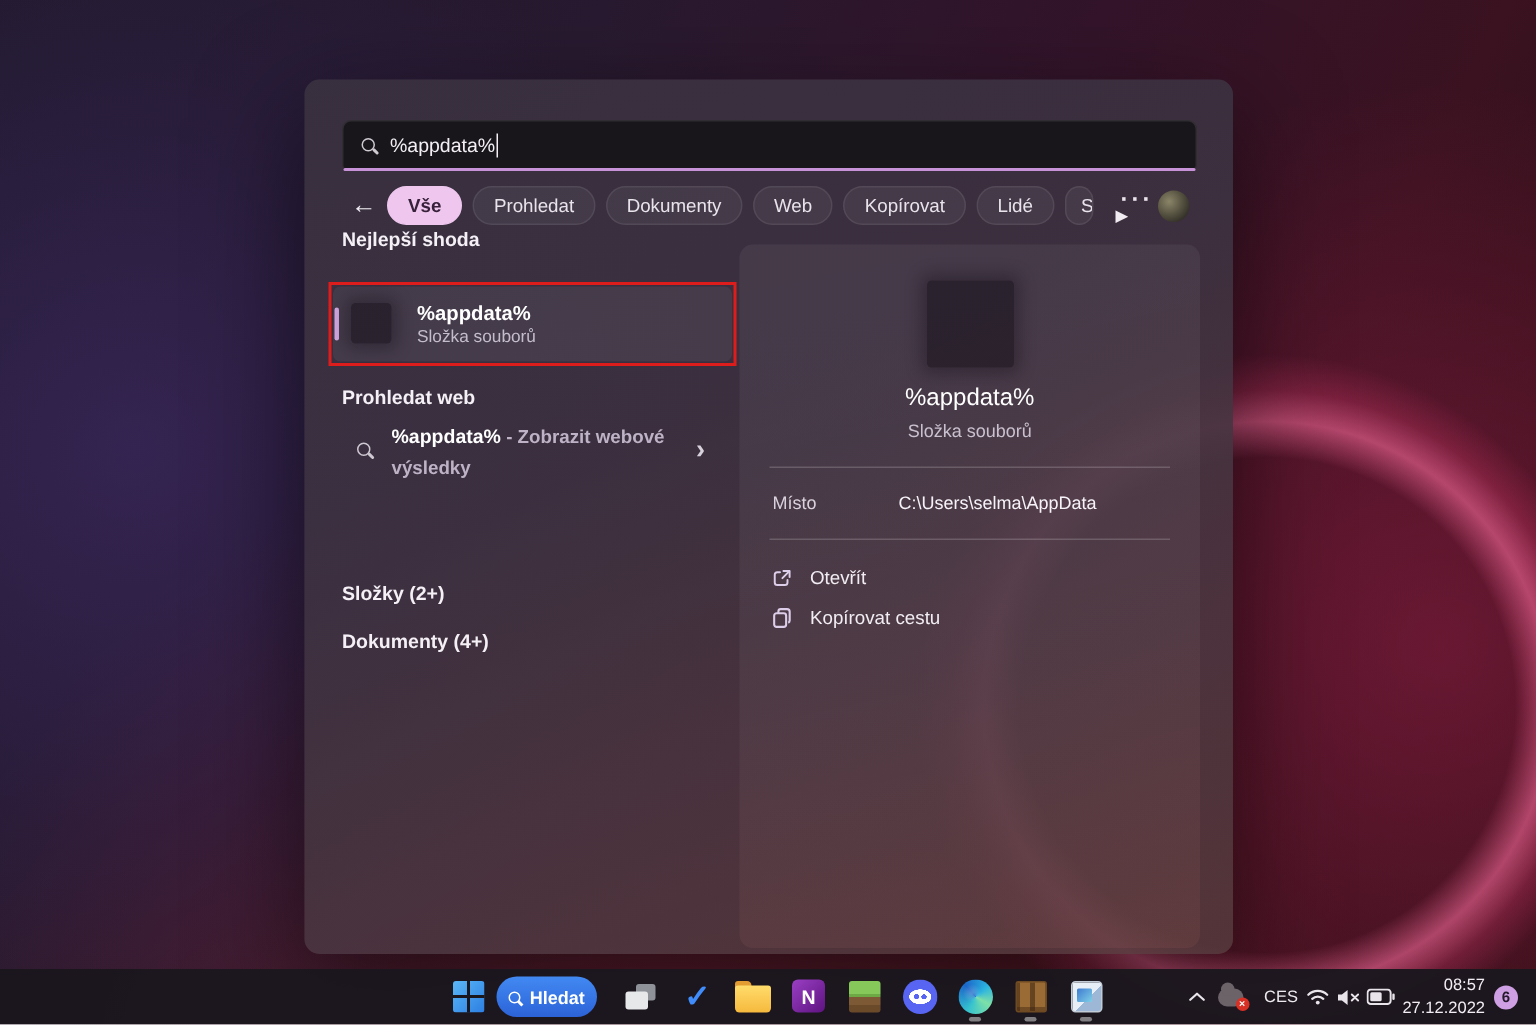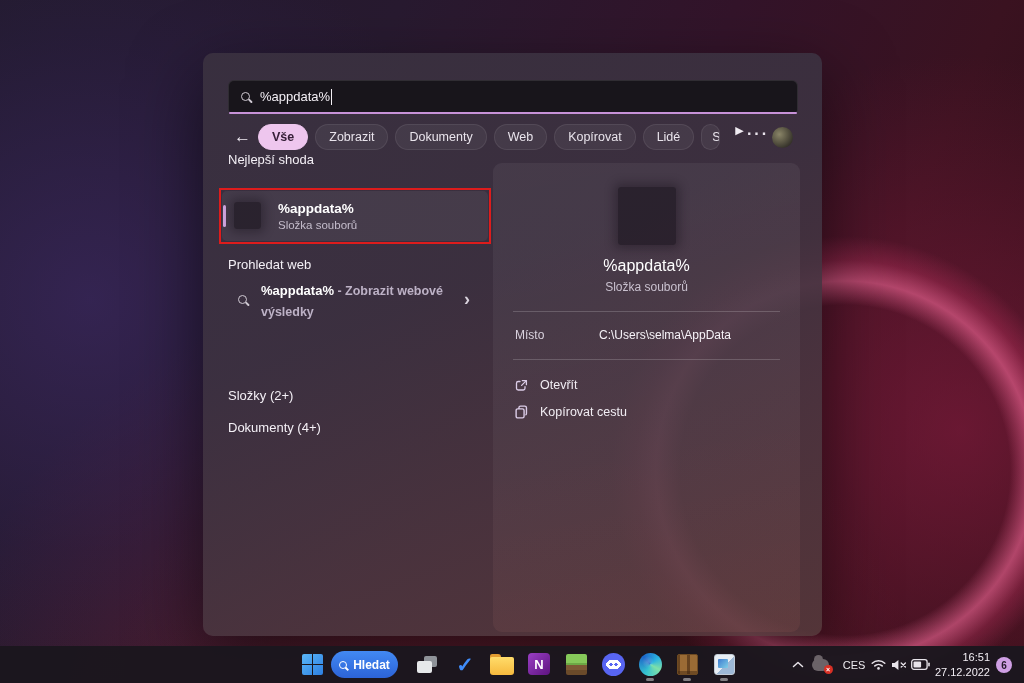--- a/index.html
+++ b/index.html
@@ -34,37 +34,37 @@
   }
   .search-box::after { content:""; position:absolute; left:0; right:0; bottom:-2px; height:2px; border-radius:2px; background:#c792d8; }
   .sb-mag { width:9px; height:9px; border:1.6px solid #cfc9d2; border-radius:50%; position:relative; margin-right:10px; flex:none; }
   .sb-mag::after { content:""; position:absolute; width:5px; height:1.6px; background:#cfc9d2; transform:rotate(45deg); right:-4px; bottom:-2px; border-radius:1px; }
   .sb-text { color:#f3eff5; font-size:13px; }
   .caret { display:inline-block; width:1px; height:16px; background:#f3eff5; margin-left:1px; vertical-align:middle; }
 
   
   .tabs-row { position:absolute; left:0; top:71px; width:619px; height:28px; }
   .back-arrow { position:absolute; left:31px; top:3px; font-size:17px; color:#efeaf2; cursor:default; }
-  .pills { position:absolute; left:55px; top:0; display:flex; align-items:flex-start; gap:7px; }
+  .pills { position:absolute; left:55px; top:0; display:flex; align-items:flex-end; gap:7px; }
   .pill {
     height:26px; display:flex; align-items:center; padding:0 13px;
     border-radius:14px; background:rgba(255,255,255,0.055);
     border:1px solid rgba(255,255,255,0.08);
     color:#e9e4ec; font-size:12.5px; white-space:nowrap;
   }
   .pill.selected { background:#eec6ee; border-color:#eec6ee; color:#372039; font-weight:bold; }
   .pill.clipped { width:19px; padding:0 0 0 10px; overflow:hidden; }
   .play-btn { margin-left:8px; color:#f0ecf2; font-size:11px; }
   .more-dots { position:absolute; left:544px; top:1px; color:#e9e4ec; font-size:16px; font-weight:bold; letter-spacing:2px; }
   .avatar { position:absolute; left:569px; top:3px; width:21px; height:21px; border-radius:50%;
     background:radial-gradient(circle at 35% 35%, #8a8568 0%, #5d5946 40%, #35322a 75%, #23211c 100%); }
 
   
   .left-col { position:absolute; left:0; top:99px; width:290px; height:484px; }
-  .sec-heading { position:absolute; left:25px; color:#f4f0f6; font-size:13px; font-weight:normal; }
+  .sec-heading { position:absolute; left:25px; color:#f4f0f6; font-size:13px; font-weight:bold; }
   .best-item {
     position:absolute; left:19px; top:39px; width:266px; height:50px;
     background:rgba(255,255,255,0.06); border-radius:5px;
   }
   .sel-bar { position:absolute; left:1px; top:14px; width:3px; height:22px; border-radius:2px; background:#d3a8e2; }
   .censored-sq { background:rgba(20,14,24,0.55); box-shadow:0 0 10px 4px rgba(20,14,24,0.35); border-radius:3px; }
   .best-icon { position:absolute; left:12px; top:11px; width:27px; height:27px; }
   .best-title { position:absolute; left:56px; top:10px; color:#ffffff; font-size:13.5px; font-weight:bold; }
   .best-sub { position:absolute; left:56px; top:28px; color:#c4bccb; font-size:11.5px; }
   .annotation-red {
@@ -172,21 +172,21 @@
     <div class="search-box">
       <span class="sb-mag"></span>
       <span class="sb-text">%appdata%</span>
       <span class="caret"></span>
     </div>
 
     <div class="tabs-row">
       <span class="back-arrow">←</span>
       <div class="pills">
         <div class="pill selected">Vše</div>
-        <div class="pill">Zobrazit</div>
+        <div class="pill">Prohledat</div>
         <div class="pill">Dokumenty</div>
         <div class="pill">Web</div>
         <div class="pill">Kopírovat</div>
         <div class="pill">Lidé</div>
         <div class="pill clipped">S</div>
         <span class="play-btn">▶</span>
       </div>
       <span class="more-dots">···</span>
       <span class="avatar"></span>
     </div>
@@ -309,19 +309,19 @@
       </svg>
     </div>
     <div class="tray-item" style="left:909px; width:22px">
       <svg width="19" height="11" viewBox="0 0 19 11">
         <rect x="0.7" y="0.7" width="15.4" height="9.6" rx="2.2" stroke="#e8e4ea" fill="none" stroke-width="1.3"></rect>
         <rect x="2.5" y="2.5" width="7.6" height="6" rx="1" fill="#e8e4ea"></rect>
         <rect x="17.2" y="3.4" width="1.6" height="4.2" rx="0.8" fill="#e8e4ea"></rect>
       </svg>
     </div>
     <div class="clock-block">
-      <span class="clock-time">16:51</span>
+      <span class="clock-time">08:57</span>
       <span class="clock-date">27.12.2022</span>
     </div>
     <div class="notif-badge">6</div>
   </div>
 
 </div>
 
 </body></html>

